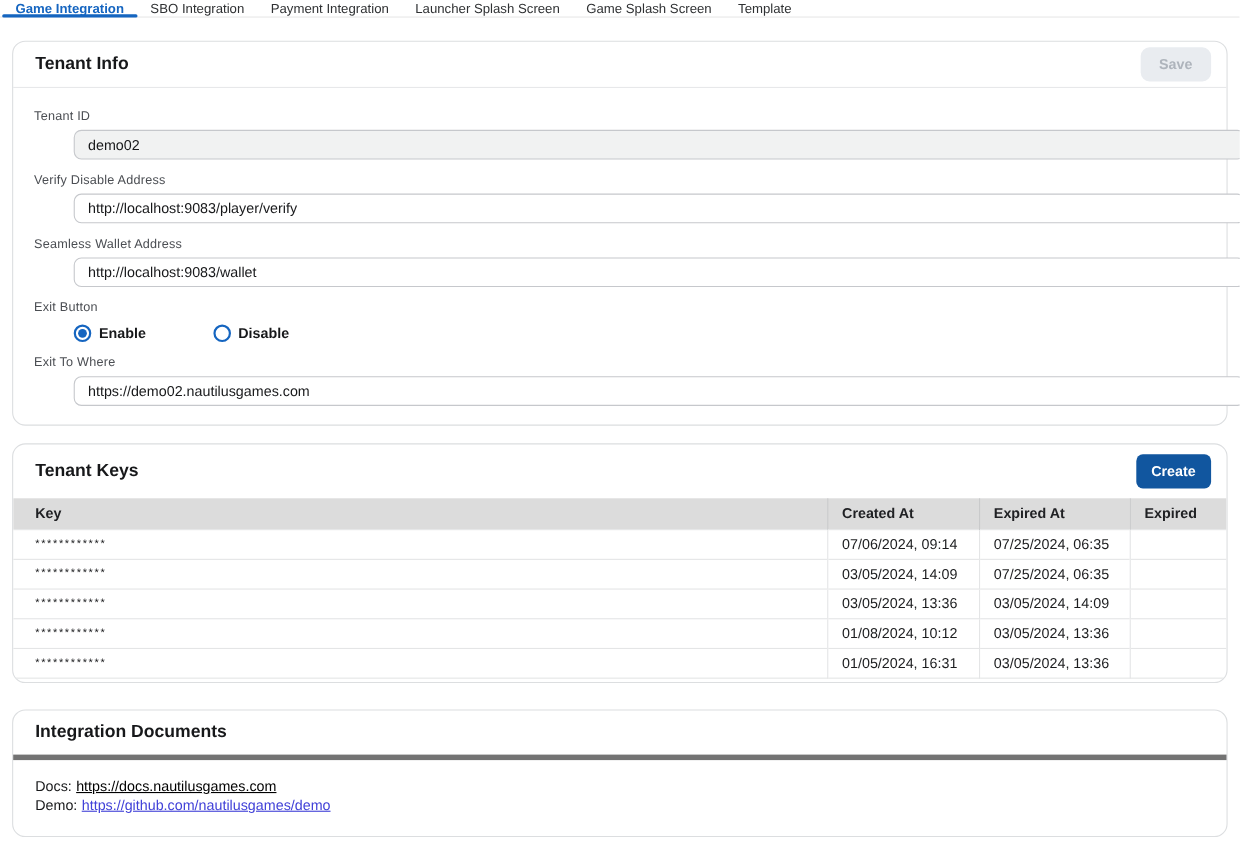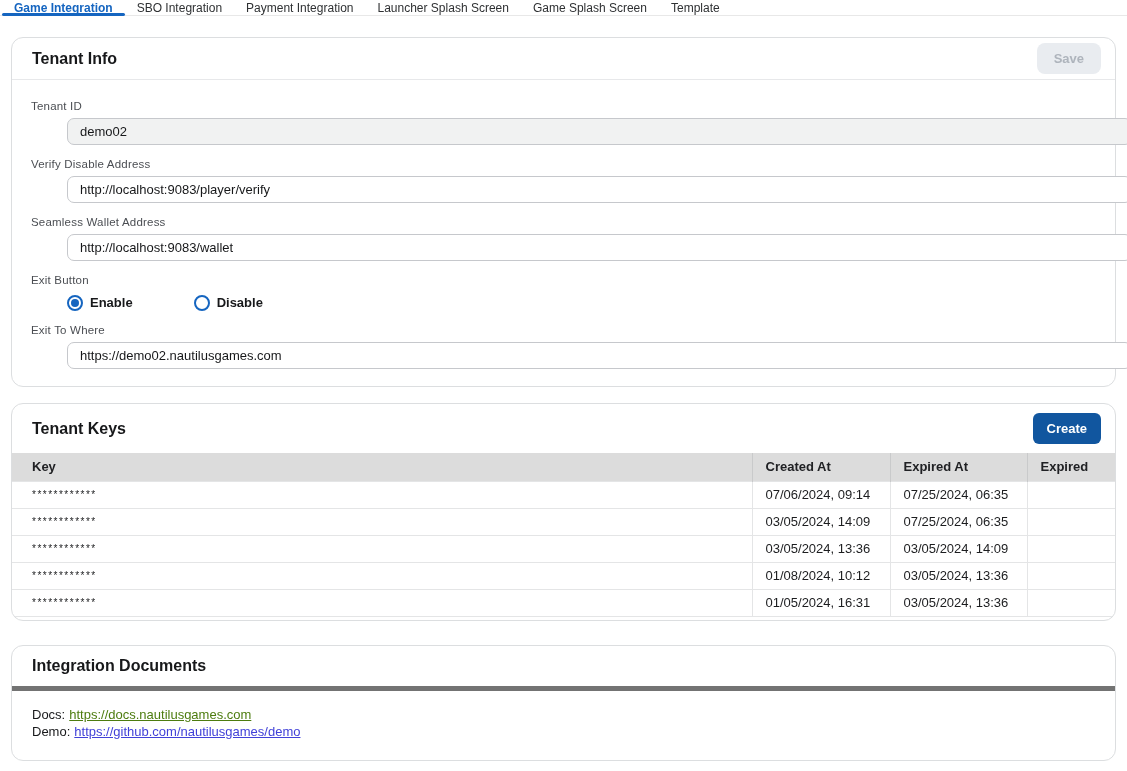--- a/index.html
+++ b/index.html
@@ -95,21 +95,21 @@
   .key-mask { color: #c9cbce; font-size: 10px; letter-spacing: 1.5px; }
 
   
   .card-docs { margin-top: 24px; }
   .docs-header {
     display: flex; align-items: center; padding: 0 20px; min-height: 45px;
     border-bottom: 5px solid #737373;
   }
   .docs-body { padding: 15px 20px 19px; font-size: 13px; line-height: 17.5px; color: #17181a; }
   .doc-line a { margin-left: 4px; }
-  a.docs-link { color: #4d7c0f; text-decoration: underline; }
+  a.docs-link { color: #000000; text-decoration: underline; }
   a.demo-link { color: #4141d8; text-decoration: underline; }
 </style>
 </head>
 <body>
 
 <nav class="tabbar">
   <div class="tab active">Game Integration</div>
   <div class="tab">SBO Integration</div>
   <div class="tab">Payment Integration</div>
   <div class="tab">Launcher Splash Screen</div>

